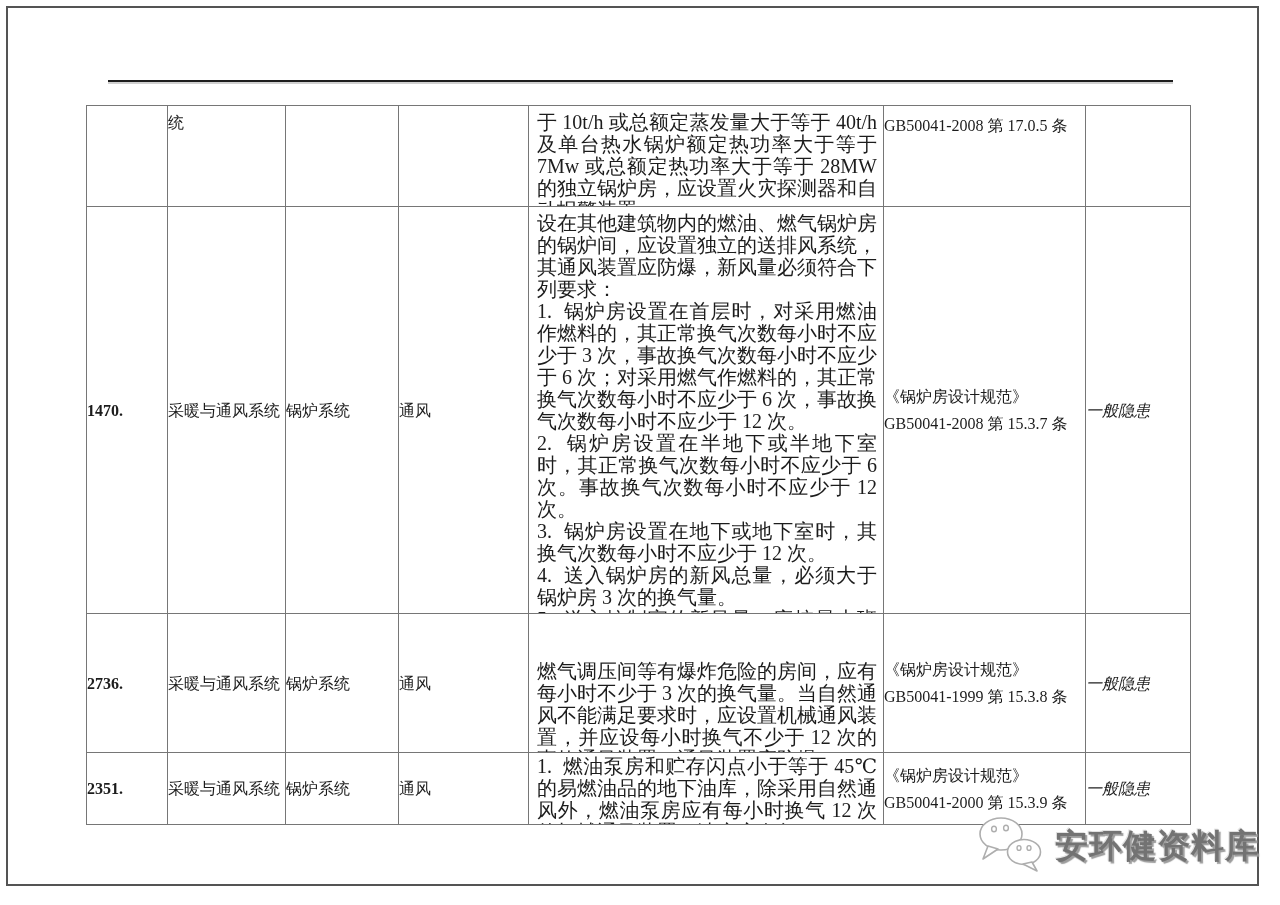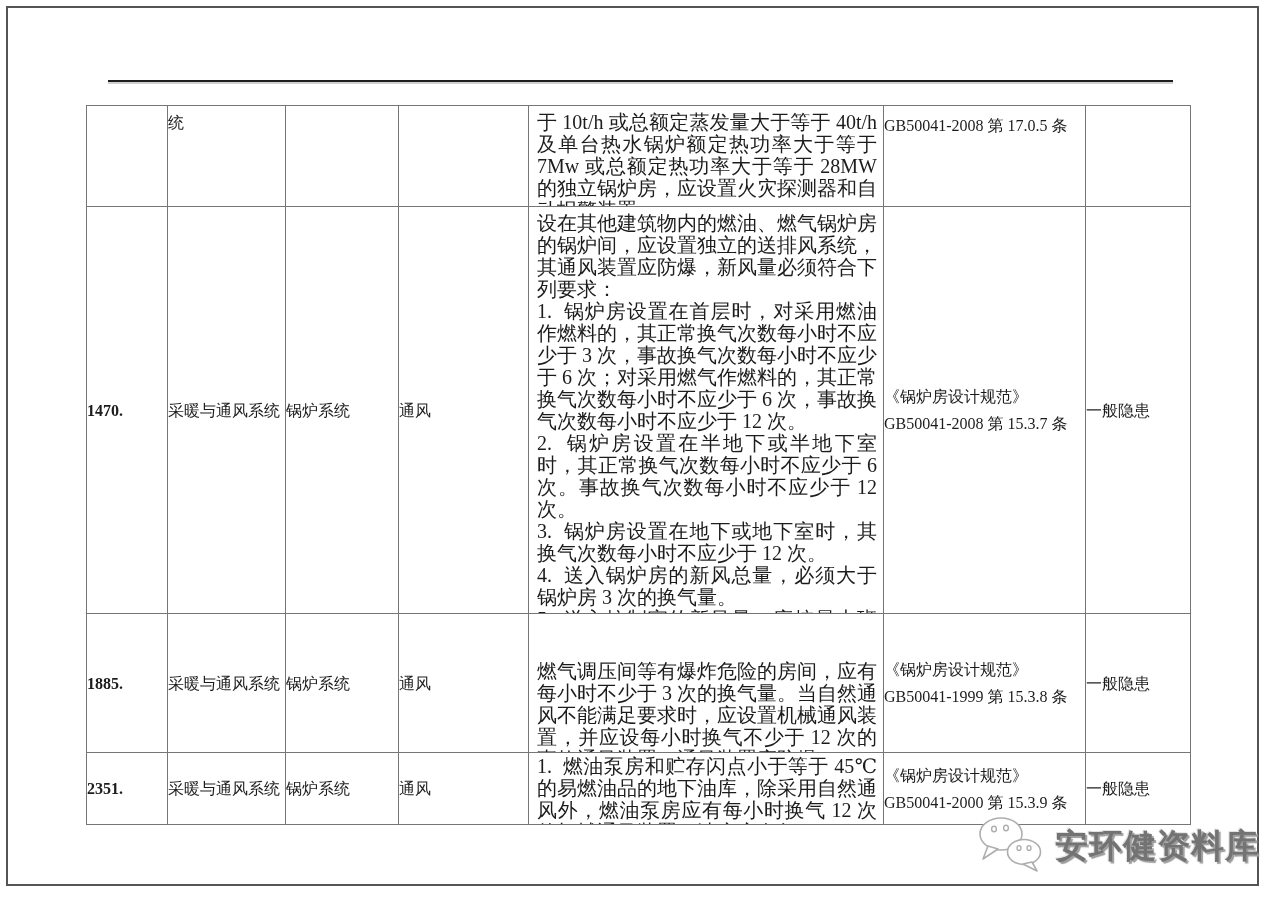--- a/index.html
+++ b/index.html
@@ -33,21 +33,21 @@
     padding:5px 6px 0 8px;font-size:20px;line-height:22px;
     white-space:pre-wrap;text-align:justify;
   }
   .dh0{height:100px;}
   .dh1{height:406px;}
   .dh2{height:94px;padding-top:2px;margin-top:44px;}
   .dh3{height:71px;padding-top:2px;}
   td.ref{padding:4px 6px 4px 13px;}
   td.ref .ref-line{line-height:27px;}
   tr.cont td.ref{vertical-align:top;padding-top:6px;}
-  td.risk{padding-left:9px;}
+  td.risk{padding-left:9px;font-style:italic;}
   .watermark{
     position:absolute;left:976px;top:816px;height:60px;
     display:flex;align-items:center;gap:9px;
   }
   .wm-text{
     font-size:33px;font-weight:bold;letter-spacing:1px;
     color:#737373;
     text-shadow:2px 2px 1px #9c9c9c, -1px -1px 0 #e2e2e2, 0 0 1px #c4c4c4;
     white-space:nowrap;
   }
@@ -95,21 +95,21 @@
 4.  送入锅炉房的新风总量，必须大于锅炉房 3 次的换气量。
 5.  送入控制室的新风量，应按最大班操作人员计算。</div>
         </td>
       <td class="ref">
         <div class="ref-line">《锅炉房设计规范》</div>
         <div class="ref-line">GB50041-2008 第 15.3.7 条</div>
       </td>
       <td class="risk">一般隐患</td>
     </tr>
     <tr>
-      <td class="meta id-cell">1885.</td>
+      <td class="meta id-cell">2736.</td>
       <td class="meta">采暖与通风系统</td>
       <td class="meta">锅炉系统</td>
       <td class="meta">通风</td>
       <td>
           <div class="desc-inner dh2">燃气调压间等有爆炸危险的房间，应有每小时不少于 3 次的换气量。当自然通风不能满足要求时，应设置机械通风装置，并应设每小时换气不少于 12 次的事故通风装置。通风装置应防爆。</div>
         </td>
       <td class="ref">
         <div class="ref-line">《锅炉房设计规范》</div>
         <div class="ref-line">GB50041-1999 第 15.3.8 条</div>
       </td>

